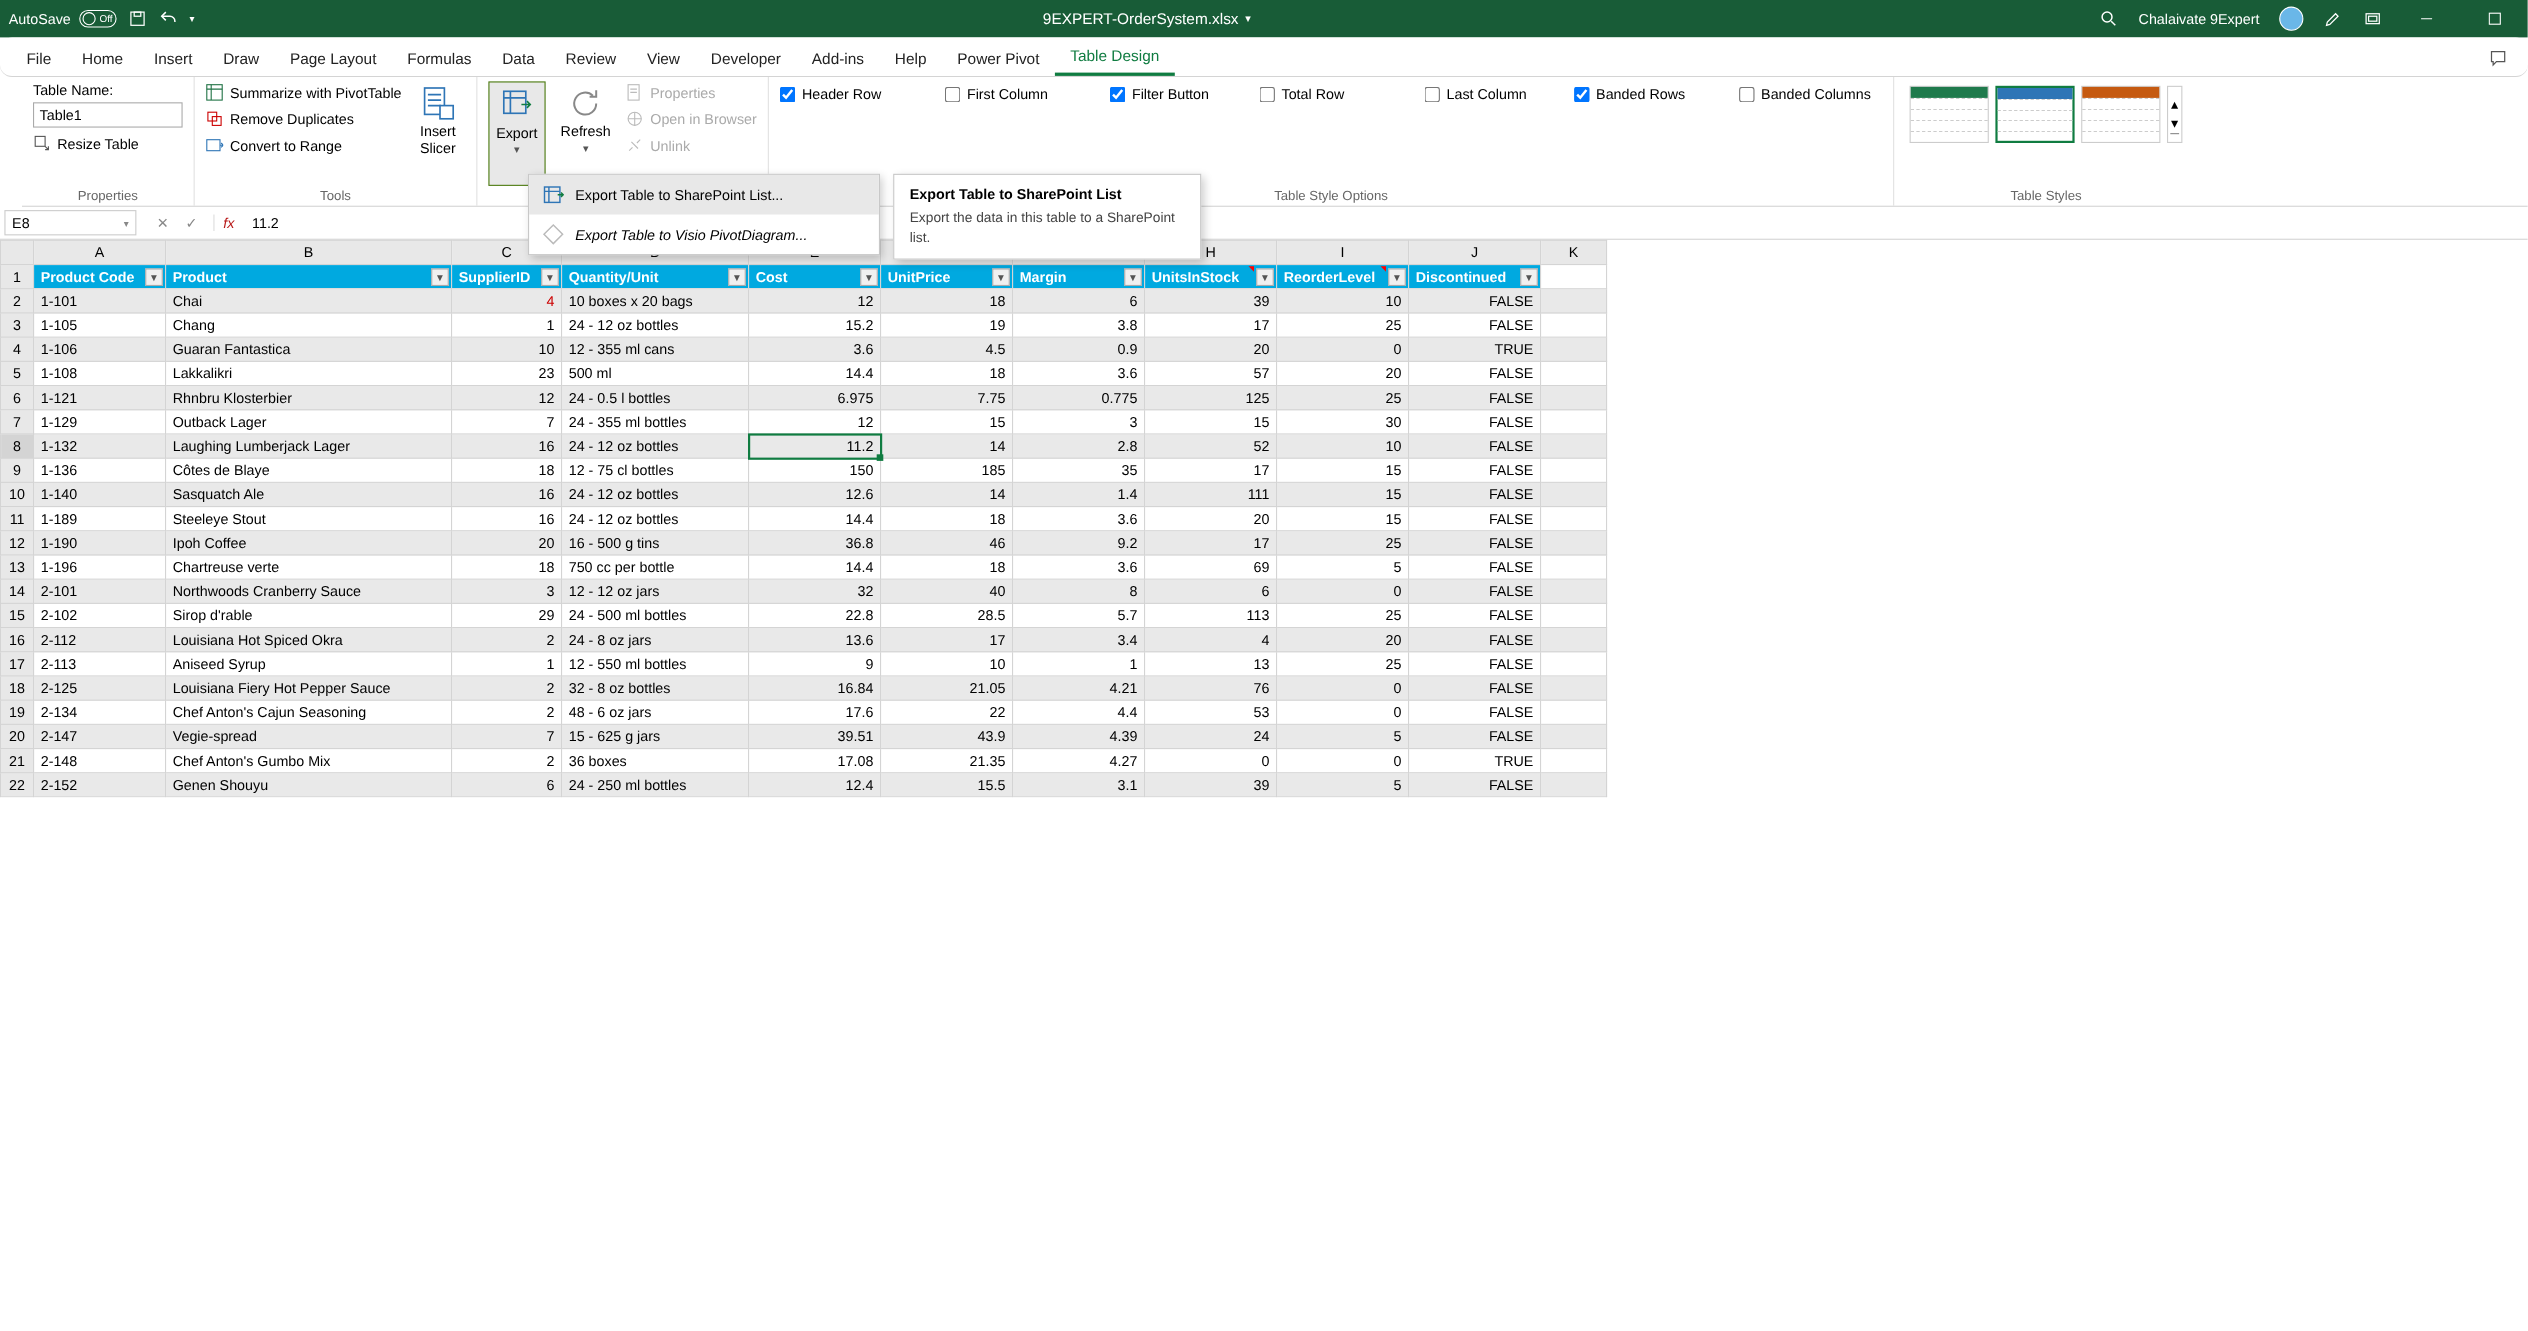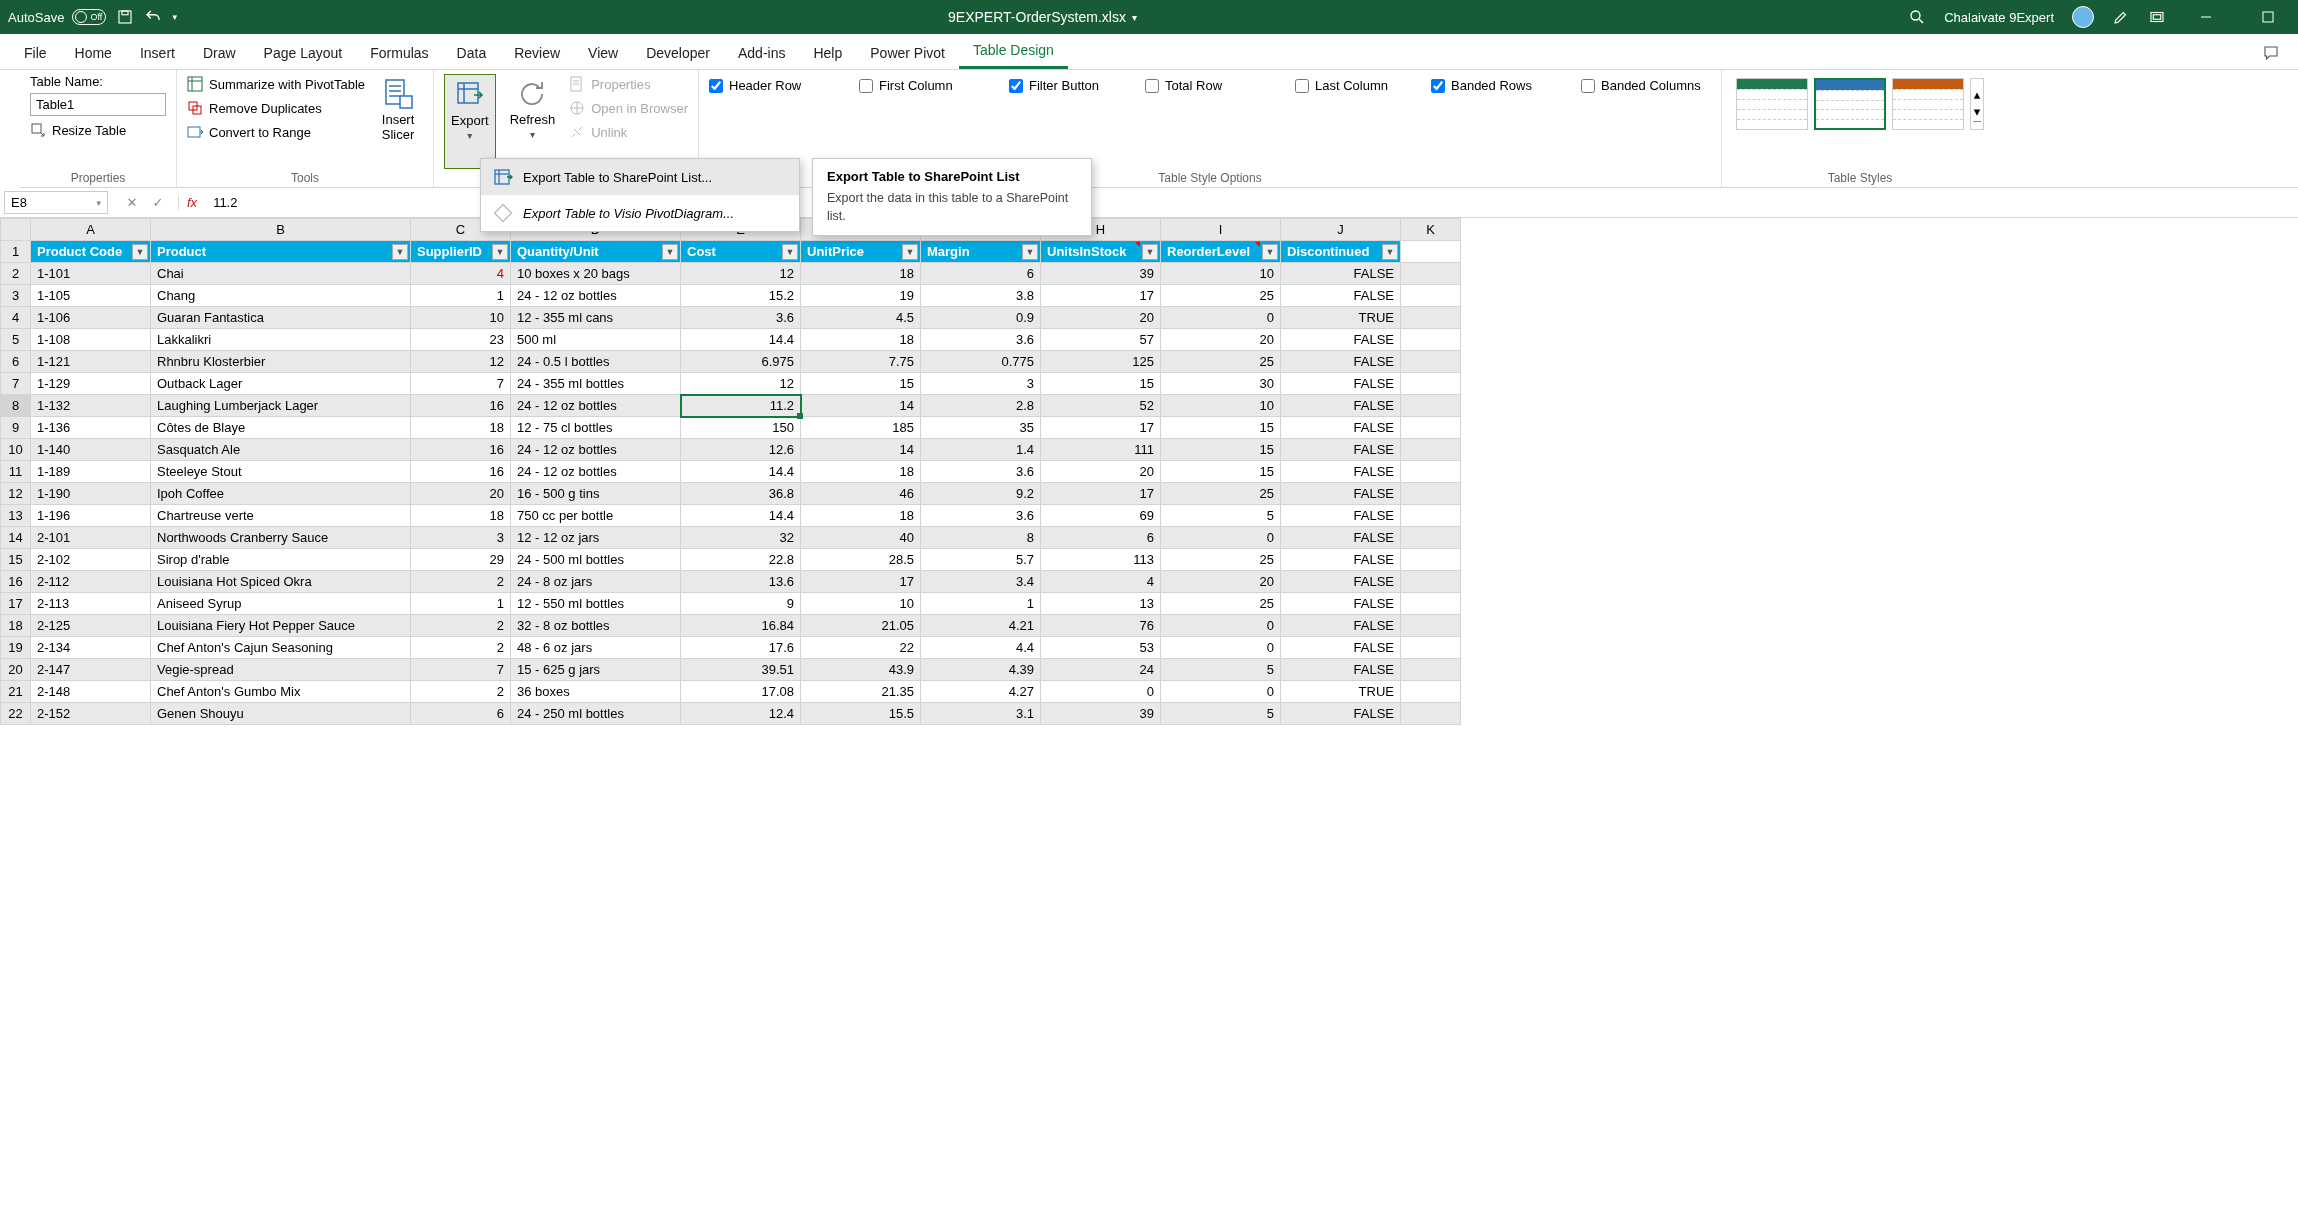--- a/index.html
+++ b/index.html
@@ -13,21 +13,21 @@
 .autosave { display: flex; align-items: center; gap: 8px; font-size: 13px; }
 .toggle-off { width: 34px; height: 16px; border: 1px solid #fff; border-radius: 9px; position: relative; display:inline-flex; align-items:center; justify-content:flex-end; padding-right:3px;}
 .toggle-off::before { content:""; width:10px; height:10px; border:1px solid #fff; border-radius:50%; position:absolute; left:2px;}
 .toggle-off span { font-size:9px; }
 .tb-icon { width:18px; height:18px; display:inline-block; }
 .avatar { width:22px; height:22px; border-radius:50%; background:#6ab7e8; border:1px solid #fff;}
 .win-btn { width:44px; height:30px; display:flex; align-items:center; justify-content:center;}
 .win-btn svg { width:12px; height:12px; }
 
 
-.ribbon-tabs { background:#fff; border-bottom:1px solid #d4d4d4; height:36px; display:flex; align-items:flex-end; padding:0 10px;}
+.ribbon-tabs { background:#fff; border-bottom:1px solid #d4d4d4; height:36px; display:flex; align-items:flex-end; padding:0 10px;border-radius:11px;}
 .ribbon-tab { padding:8px 14px; font-size:14px; color:#222; cursor:pointer;}
 .ribbon-tab.active { color:#107c41; border-bottom:3px solid #107c41; font-weight:500;}
 .ribbon-tabs .spacer { flex:1; }
 .comment-icon { padding:4px 8px;}
 
 
 .ribbon { background:#fff; border-bottom:1px solid #d4d4d4; height:118px; display:flex; position:relative;margin-left:20px;}
 .rgroup { border-right:1px solid #e1e1e1; padding:4px 10px 2px 10px; display:flex; flex-direction:column; height:100%;}
 .rgroup-label { text-align:center; font-size:12px; color:#666; margin-top:auto; padding-top:2px;}
 .rgroup-body { flex:1; display:flex; gap:8px;}
@@ -68,21 +68,21 @@
 .export-menu-item.disabled { color:#000000;font-style:italic;}
 .export-menu-item .mi-icon { width:20px; height:20px; flex-shrink:0;}
 
 
 .tooltip { position:absolute; left:792px; top:88px; width:280px; background:#fff; border:1px solid #c8c8c8; box-shadow:3px 3px 8px rgba(0,0,0,.2); z-index:60; padding:10px 14px;}
 .tooltip .tt-title { font-weight:bold; font-size:13px; margin-bottom:6px;}
 .tooltip .tt-body { font-size:12.5px; color:#444; line-height:1.4;}
 
 
 .formula-bar { display:flex; align-items:center; border-bottom:1px solid #d4d4d4; height:30px; background:#fff;}
-.name-box { width:104px; border:1px solid #ccc; margin:2px 4px; padding:3px 6px; font-size:13px; display:flex; align-items:center; justify-content:space-between;}
+.name-box { width:120px; border:1px solid #ccc; margin:2px 4px; padding:3px 6px; font-size:13px; display:flex; align-items:center; justify-content:space-between;}
 .fb-btns { display:flex; gap:2px; padding:0 8px; border-right:1px solid #ddd; color:#888;}
 .fb-btn { width:24px; text-align:center;}
 .fx-label { padding:0 8px; font-style:italic; color:#b91c1c;}
 .formula-input { flex:1; border:none; padding:4px 8px; font-size:13px; outline:none;}
 
 
 .sheet { overflow:auto; position:relative;}
 .grid-table { border-collapse:collapse; font-size:13px;}
 .grid-table th, .grid-table td { border:1px solid #d4d4d4; padding:3px 6px; height:22px; white-space:nowrap;}
 .col-hdr { background:#e8e8e8; text-align:center; font-weight:normal; position:relative;}

